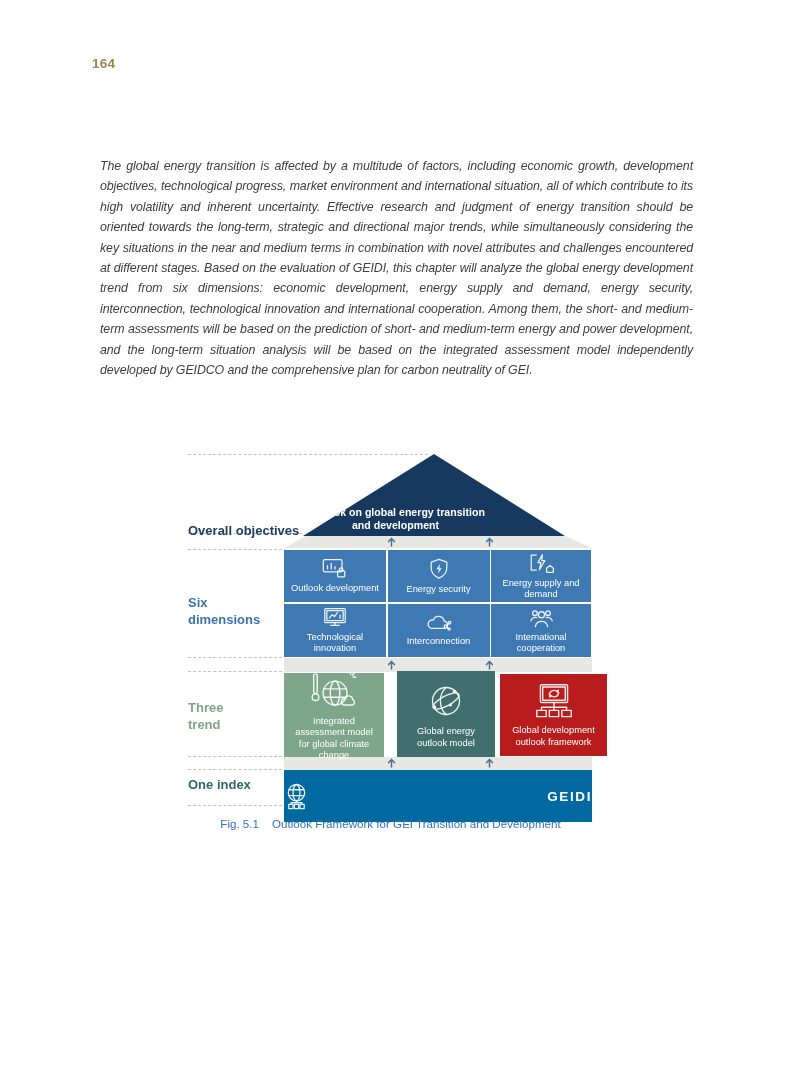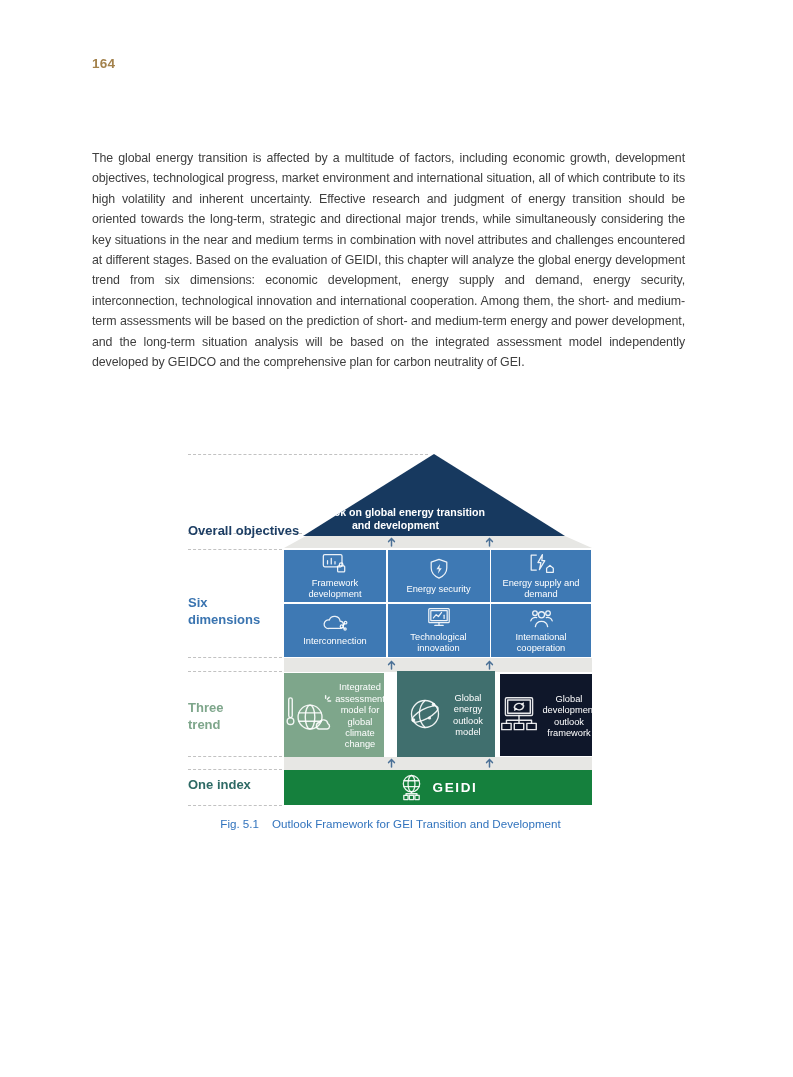--- a/index.html
+++ b/index.html
@@ -1,22 +1,22 @@
 <!DOCTYPE html>
 <html><head>
 <meta charset="utf-8">
 <style>
   html,body{margin:0;padding:0;background:#ffffff;}
   .page{position:relative;width:793px;height:1077px;background:#ffffff;overflow:hidden;
         font-family:"Liberation Sans",sans-serif;}
   .page-number{position:absolute;left:92px;top:56px;font-size:13.5px;font-weight:bold;
         color:#a3824c;letter-spacing:.3px;}
-  .body-text{position:absolute;left:92px;top:148px;width:593px;margin:0;
+  .body-text{position:absolute;left:92px;top:148px;width:593px;margin:8px;
         font-size:12.4px;line-height:20.4px;color:#3e3e3e;text-align:justify;
-        letter-spacing:-0.1px;}
+        letter-spacing:-0.1px;font-style:italic;}
   
   .figure{position:absolute;left:188px;top:452px;width:405px;height:356px;}
   .dash{position:absolute;height:0;border-top:1.5px dashed #c2c2c2;}
   .d1{top:2px;left:0;width:240px;}
   .d2{top:81px;left:0;width:114px;}
   .d3{top:97px;left:0;width:94px;}
   .d4{top:205px;left:0;width:94px;}
   .d5{top:219px;left:0;width:94px;}
   .d6{top:304px;left:0;width:94px;}
   .d7{top:317px;left:0;width:94px;}
@@ -36,27 +36,27 @@
   .band{position:absolute;left:96px;width:308px;background:#e7e7e4;}
   .band2{top:206px;height:14px;}
   .band3{top:305px;height:13px;}
   .up-arrow{position:absolute;width:9px;height:10px;}
   .grid-six{position:absolute;left:96px;top:98px;width:308px;display:grid;
         grid-template-columns:102px 102px 100px;grid-template-rows:52px 53px;gap:1.5px;}
   .dim-box{background:#3e79b4;display:flex;flex-direction:column;align-items:center;
         justify-content:center;padding:2px 4px;box-sizing:border-box;}
   .dim-box .lab,.model-box .lab{color:#fff;font-size:9.3px;line-height:11.4px;
         text-align:center;margin-top:3px;}
-  .model-box{position:absolute;display:flex;flex-direction:row;align-items:center;
+  .model-box{position:absolute;display:flex;flex-direction:column;align-items:center;
         justify-content:center;padding:4px 6px;box-sizing:border-box;}
   .m1{left:96px;top:221px;width:100px;height:84px;background:#7ea68b;}
   .m2{left:209px;top:219px;width:98px;height:86px;background:#406f6e;}
-  .m3{left:312px;top:222px;width:92px;height:82px;background:#0f172a;}
-  .index-bar{position:absolute;left:96px;top:318px;width:308px;height:35px;background:#15803d;
-        display:flex;align-items:center;justify-content:center;gap:9px;}
+  .m3{left:312px;top:222px;width:107px;height:82px;background:#b91c1c;}
+  .index-bar{position:absolute;left:96px;top:318px;width:308px;height:52px;background:#0369a1;
+        display:flex;align-items:center;justify-content:space-between;gap:9px;}
   .index-bar .val{color:#fff;font-weight:bold;font-size:13.5px;letter-spacing:1.6px;}
   .caption{position:absolute;left:188px;top:817px;width:405px;text-align:center;
         font-size:11.6px;color:#3173bd;}
   .caption .fig-label{margin-right:13px;}
   svg{display:block;}
   .ic{stroke:rgba(255,255,255,.9);fill:none;stroke-width:1.35;stroke-linecap:round;
         stroke-linejoin:round;}
 </style>
 </head>
 <body>
@@ -121,64 +121,64 @@
     <div class="grid-six">
       <div class="dim-box">
         <span>
           <svg width="28" height="23" viewBox="0 0 30 24">
             <rect class="ic" x="2.5" y="2.5" width="20" height="13" rx="1.5"></rect>
             <path class="ic" d="M7 12.5 V9 M11 12.5 V6.5 M15 12.5 V10"></path>
             <rect class="ic" x="17.8" y="14.5" width="7.6" height="6.6" rx="1"></rect>
             <path class="ic" d="M19.7 14.5 v-1.4 a1.9 1.9 0 0 1 3.8 0 v1.4"></path>
           </svg>
         </span>
-        <div class="lab">Framework development</div>
+        <div class="lab">Outlook development</div>
       </div>
       <div class="dim-box">
         <span>
           <svg width="22" height="24" viewBox="0 0 24 26">
             <path class="ic" d="M12 2.5 L20.5 5.5 V12 C20.5 17.5 17 20.8 12 23 C7 20.8 3.5 17.5 3.5 12 V5.5 Z"></path>
             <path d="M13.2 7.5 l-4 5.7 h2.7 l-1.1 5.1 4.2-6.1 h-2.7 l0.9-4.7 z" fill="rgba(255,255,255,.9)" stroke="none"></path>
           </svg>
         </span>
         <div class="lab">Energy security</div>
       </div>
       <div class="dim-box">
         <span>
           <svg width="28" height="23" viewBox="0 0 30 24">
             <path class="ic" d="M10 3 H4.5 V19 H10"></path>
             <path class="ic" d="M16.5 2.5 l-4.8 8.5 h3.2 l-1.6 7.5 5.8-9.5 h-3.2 z"></path>
             <path class="ic" d="M21 17 l3.6-3 3.6 3 v4.5 h-7.2 z"></path>
           </svg>
         </span>
         <div class="lab">Energy supply and demand</div>
+      </div>
+      <div class="dim-box">
+        <span>
+          <svg width="26" height="23" viewBox="0 0 28 24">
+            <rect class="ic" x="3" y="2.5" width="22" height="15" rx="1"></rect>
+            <rect class="ic" x="5.2" y="4.7" width="17.6" height="10.6" stroke-width="1"></rect>
+            <path class="ic" d="M8 12.5 l3-3.5 2.4 2 3.4-4.5" stroke-width="1.1"></path>
+            <path class="ic" d="M19.5 13 V9.5" stroke-width="1.1"></path>
+            <path class="ic" d="M14 17.5 V20 M9.5 20.5 H18.5"></path>
+          </svg>
+        </span>
+        <div class="lab">Technological innovation</div>
       </div>
       <div class="dim-box">
         <span>
           <svg width="28" height="21" viewBox="0 0 30 22">
             <path class="ic" d="M8 17.5 a4.6 4.6 0 1 1 .9-9.1 A6 6 0 0 1 20.5 9.6 a3.9 3.9 0 0 1 1 7.6 H8"></path>
             <circle class="ic" cx="22.2" cy="15.2" r="1.6"></circle>
             <circle class="ic" cx="26.3" cy="11.2" r="1.4"></circle>
             <circle class="ic" cx="25.8" cy="18" r="1.2"></circle>
             <path class="ic" d="M23.3 14.1 L25.3 12.3 M23.5 16.2 L24.8 17.3" stroke-width="1"></path>
           </svg>
         </span>
         <div class="lab">Interconnection</div>
-      </div>
-      <div class="dim-box">
-        <span>
-          <svg width="26" height="23" viewBox="0 0 28 24">
-            <rect class="ic" x="3" y="2.5" width="22" height="15" rx="1"></rect>
-            <rect class="ic" x="5.2" y="4.7" width="17.6" height="10.6" stroke-width="1"></rect>
-            <path class="ic" d="M8 12.5 l3-3.5 2.4 2 3.4-4.5" stroke-width="1.1"></path>
-            <path class="ic" d="M19.5 13 V9.5" stroke-width="1.1"></path>
-            <path class="ic" d="M14 17.5 V20 M9.5 20.5 H18.5"></path>
-          </svg>
-        </span>
-        <div class="lab">Technological innovation</div>
       </div>
       <div class="dim-box">
         <span>
           <svg width="27" height="23" viewBox="0 0 28 24">
             <circle class="ic" cx="7.2" cy="7.5" r="2.4"></circle>
             <circle class="ic" cx="20.8" cy="7.5" r="2.4"></circle>
             <path class="ic" d="M2.8 15.5 a5 5 0 0 1 6.2-3.4 M25.2 15.5 a5 5 0 0 0 -6.2-3.4"></path>
             <circle class="ic" cx="14" cy="9.2" r="3.2"></circle>
             <path class="ic" d="M7.6 21.5 a6.5 6.5 0 0 1 12.8 0"></path>
           </svg>

